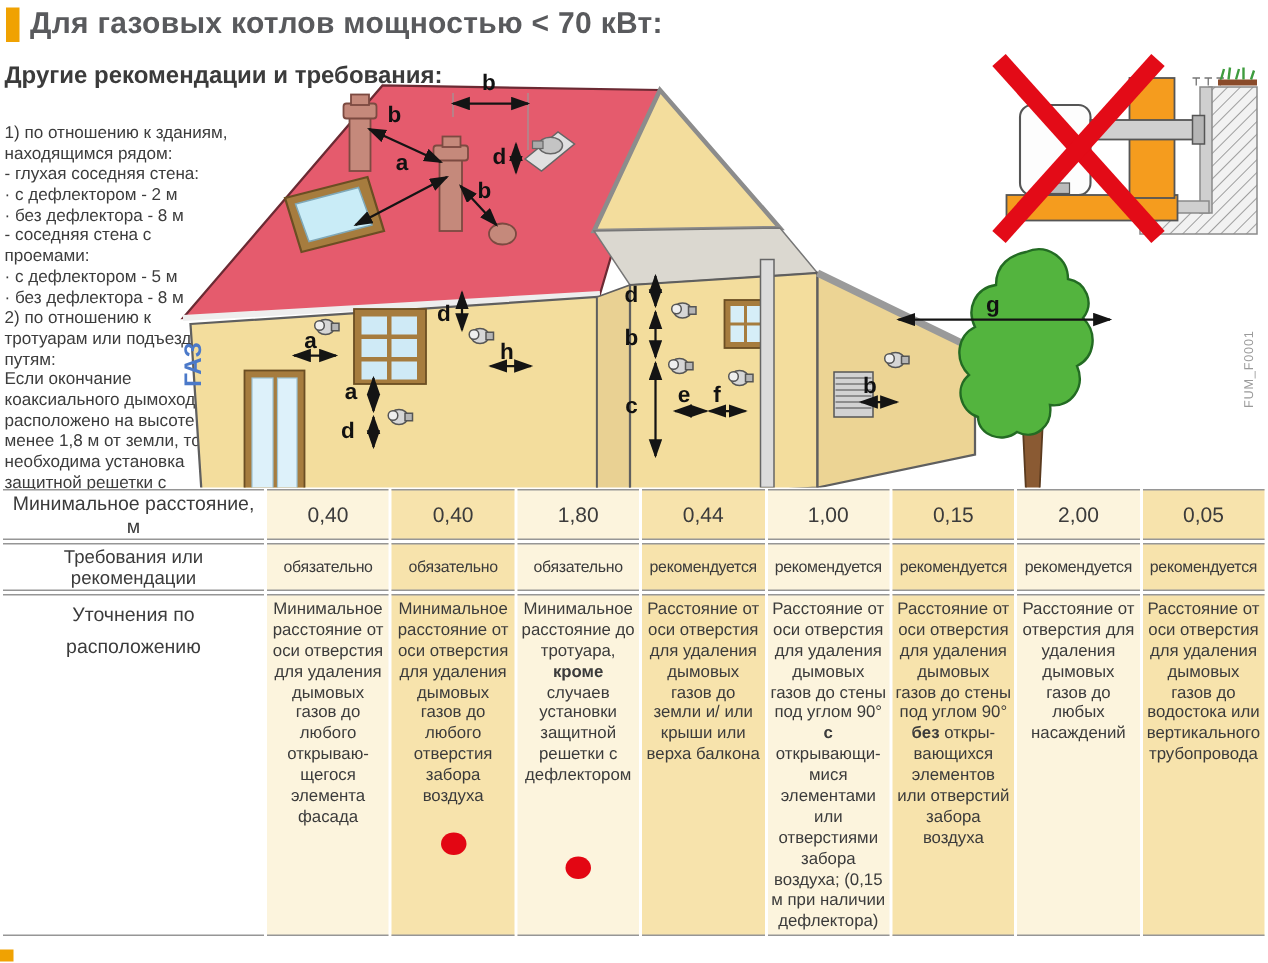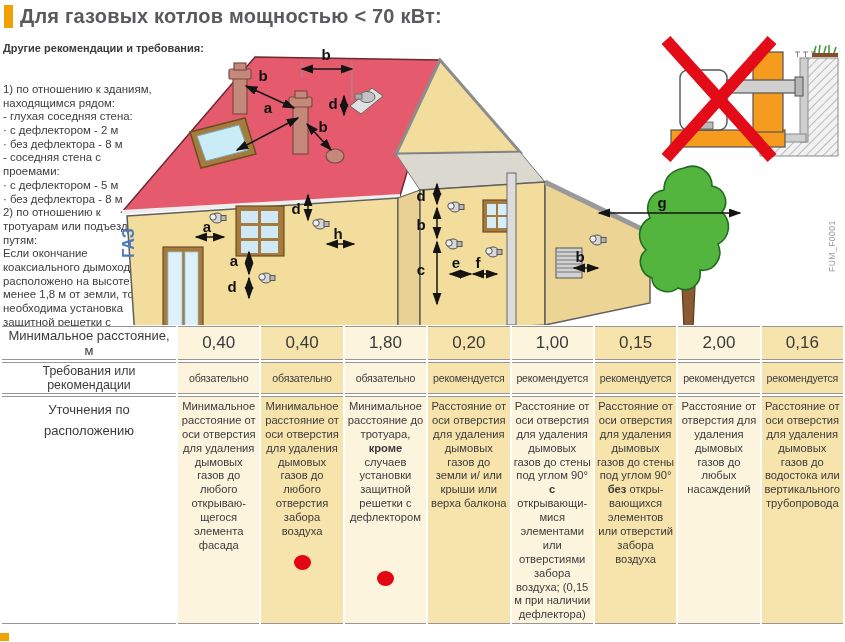--- a/index.html
+++ b/index.html
@@ -2,21 +2,21 @@
 <html><head>
 <meta charset="utf-8">
 <style>
   html,body{margin:0;padding:0;background:#fff;}
   #stage{position:relative;width:845px;height:642px;background:#fff;overflow:hidden;
          font-family:"Liberation Sans",sans-serif;color:#3b3b3b;}
   
   .title-row{position:absolute;left:4px;top:5px;display:flex;align-items:center;}
   .tmark{width:9px;height:23px;background:#f0a202;margin-right:7px;}
   .ttext{font-size:20px;font-weight:bold;color:#595a5d;letter-spacing:.2px;}
-  .subtitle{position:absolute;left:3px;top:42px;font-size:11px;font-weight:bold;color:#3b3b3b;}
+  .subtitle{position:absolute;left:3px;top:42px;font-size:16px;font-weight:bold;color:#3b3b3b;}
   .notes{position:absolute;left:3px;top:59px;width:153px;font-size:11.4px;line-height:1.2;
          color:#3c3c3c;white-space:pre-line;margin-top:24px;}
   .warning{position:absolute;left:512px;top:52px;width:170px;font-size:12.6px;font-weight:bold;
            color:#d9584f;text-align:justify;line-height:1.2;}
   
   #dg{position:absolute;left:0;top:36px;width:845px;height:289px;}
   .dim{stroke:#141414;stroke-width:1.5;}
   .dimlabel{font-family:"Liberation Sans",sans-serif;font-size:15px;font-weight:bold;fill:#111;
             text-anchor:middle;}
   .guide{stroke:#9a9a9a;stroke-width:.8;}
@@ -24,21 +24,21 @@
   table.spec{position:absolute;left:0;top:324px;width:845px;border-collapse:separate;
              border-spacing:2px 2px;table-layout:fixed;}
   table.spec td{border-top:1.5px solid #969696;border-bottom:1.5px solid #969696;
                 text-align:center;color:#3b3b3b;padding:1px 2px;vertical-align:middle;
                 word-wrap:break-word;}
   td.lbl{width:170px;text-align:left;background:#fff;font-size:13px;padding-left:5px;}
   .lt{background:#fcf4dd;}
   .dk{background:#f7e3ac;}
   tr.r0 td{height:24px;font-size:15px;}
   tr.r0 td.lt,tr.r0 td.dk{background:#fff;}
-  tr.r1 td{height:27px;font-size:17px;}
+  tr.r1 td{height:27px;font-size:14px;}
   tr.r2 td{height:21px;font-size:10.6px;letter-spacing:-.2px;margin-top:12px;}
   tr.r2 td.lbl,tr.r1 td.lbl,tr.r0 td.lbl{font-size:13px;letter-spacing:0;}
   tr.r2 td.lbl{font-size:12.4px;}
   tr.r3 td{vertical-align:top;font-size:11.2px;line-height:1.24;padding-top:3px;}
   tr.r3 td.lbl{font-size:13px;line-height:1.6;}
   .dot{width:17px;height:15px;border-radius:50%;background:#e30613;margin:14px auto 0;}
   .next-marker{position:absolute;left:0;top:633px;width:9px;height:8px;background:#f0a202;}
 </style>
 </head>
 <body>
@@ -221,25 +221,25 @@
     </svg>
 
 
   <table class="spec">
       <tbody>
         <tr class="r1">
           <td class="lbl">Минимальное расстояние, м</td>
           <td class="lt">0,40</td>
           <td class="dk">0,40</td>
           <td class="lt">1,80</td>
-          <td class="dk">0,20</td>
+          <td class="dk">0,44</td>
           <td class="lt">1,00</td>
           <td class="dk">0,15</td>
           <td class="lt">2,00</td>
-          <td class="dk">0,16</td>
+          <td class="dk">0,05</td>
         </tr>
         <tr class="r2">
           <td class="lbl">Требования или рекомендации</td>
           <td class="lt">обязательно</td>
           <td class="dk">обязательно</td>
           <td class="lt">обязательно</td>
           <td class="dk">рекомендуется</td>
           <td class="lt">рекомендуется</td>
           <td class="dk">рекомендуется</td>
           <td class="lt">рекомендуется</td>

